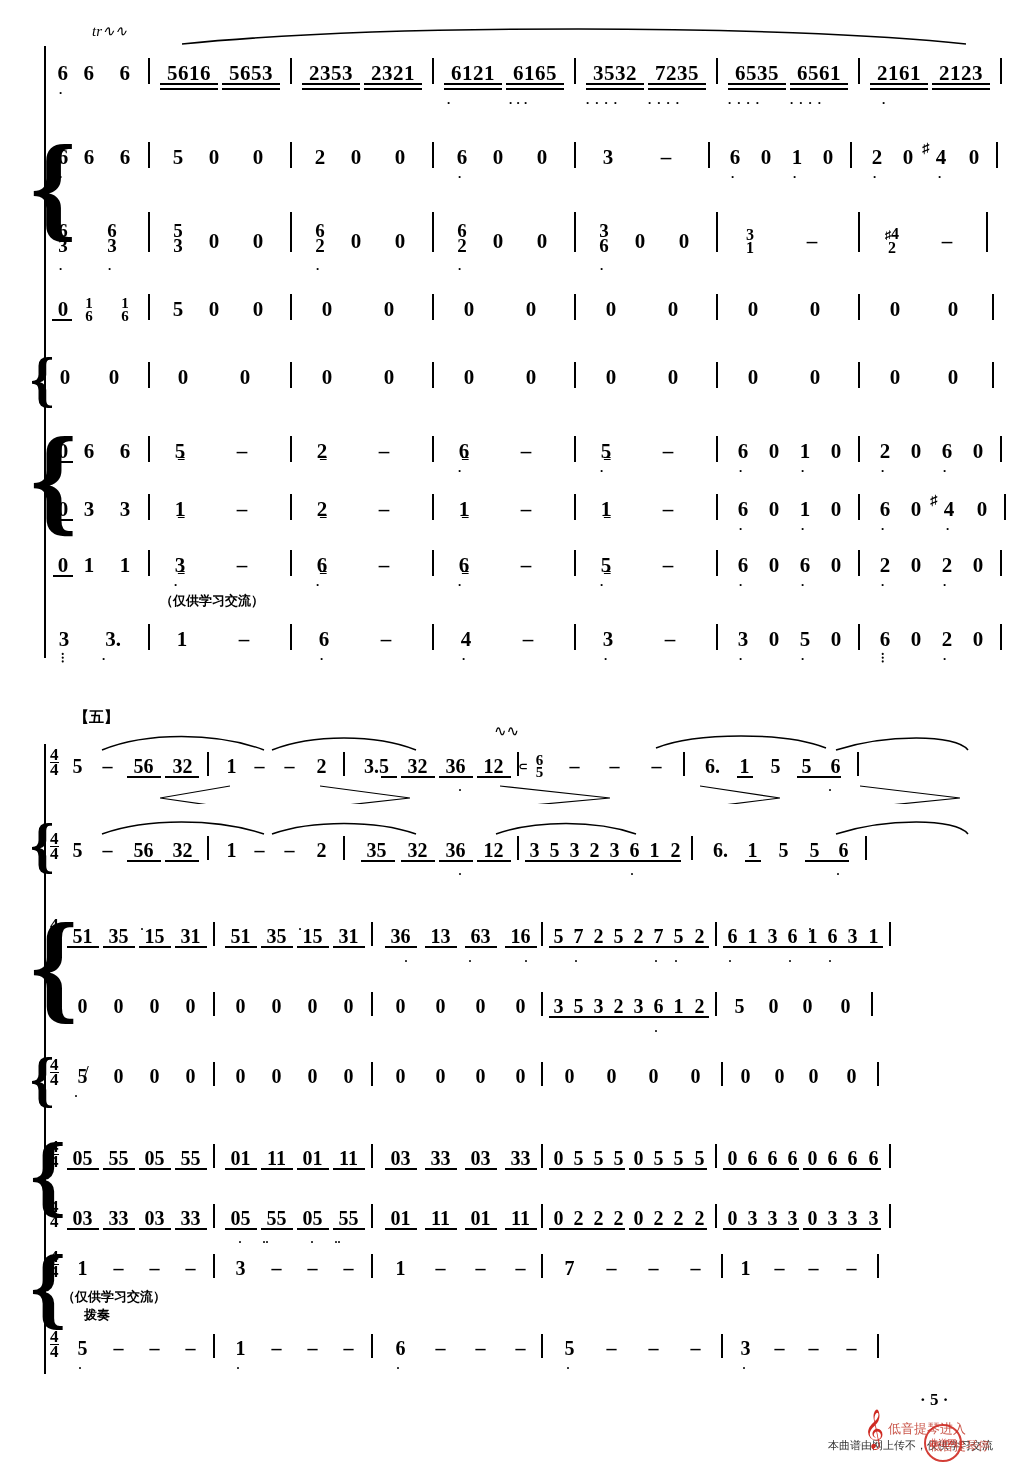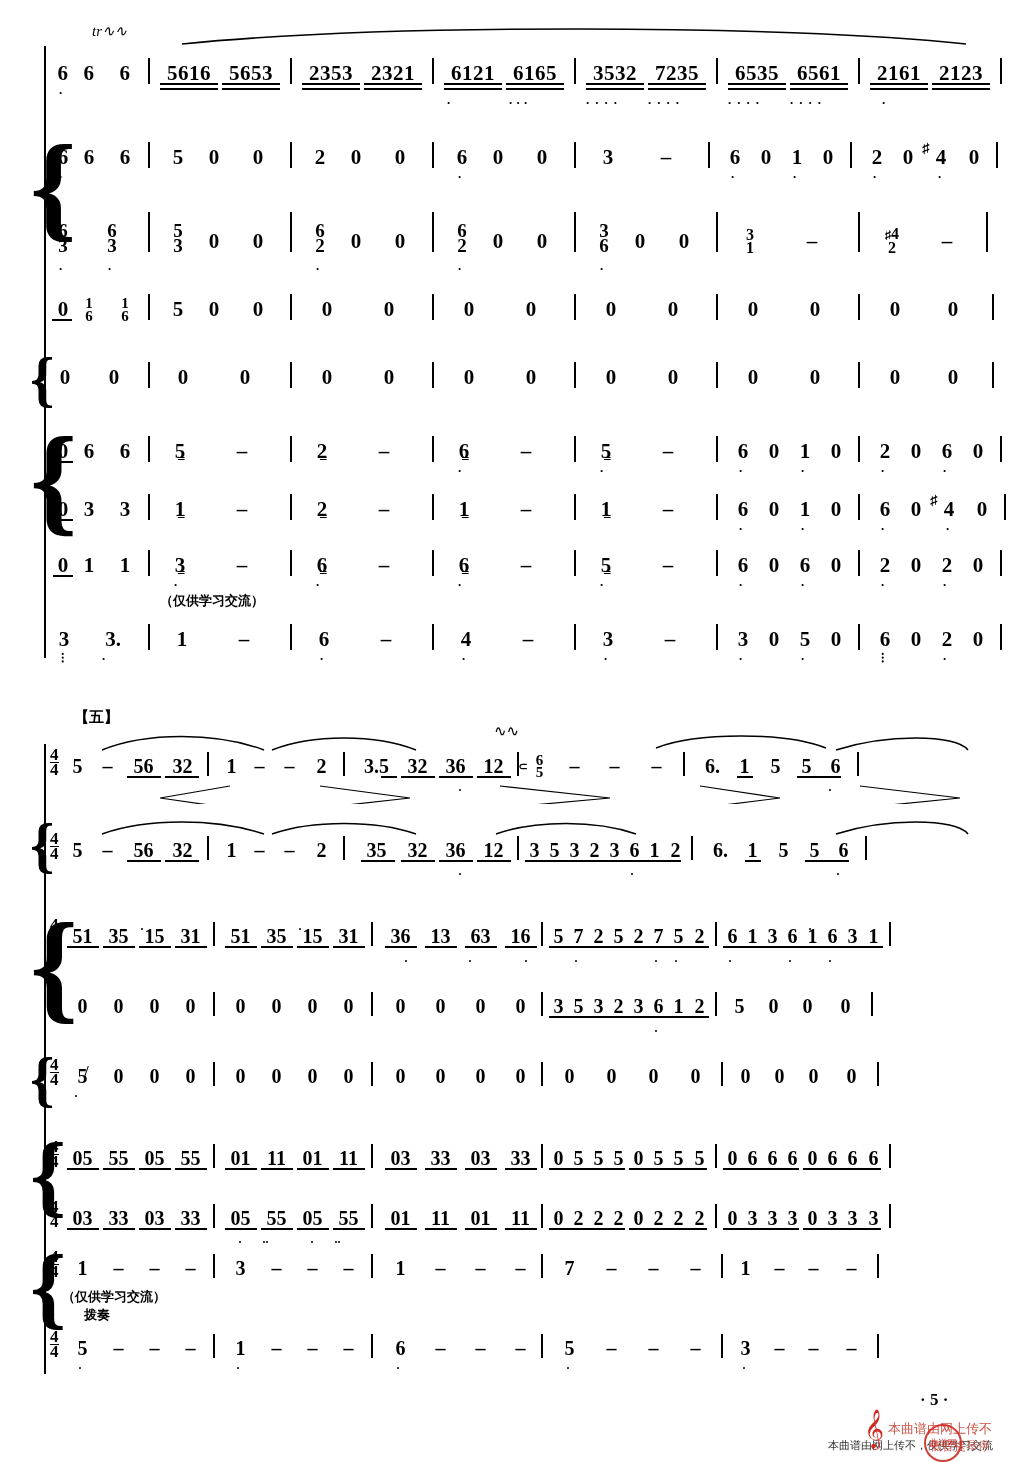--- a/index.html
+++ b/index.html
@@ -756,18 +756,18 @@
     <span style="display:inline-block;width:34px;text-align:center;">–</span>
     <span style="display:inline-block;width:34px;text-align:center;">–</span>
     <span style="display:inline-block;width:42px;text-align:center;">–</span>
     <span class="bar" style="height:24px;margin:0 0 2px 4px;"></span>
   </div>
 
   <div class="pageno" style="left:920px;top:1390px;">· <span>5</span> ·</div>
 
   <div class="footer-note" style="left:828px;top:1438px;">本曲谱由网上传不，仅供学习交流</div>
 
-  <div class="watermark" style="left:888px;top:1420px;font-size:13px;">本曲谱由网上传不</div>
+  <div class="watermark" style="left:888px;top:1420px;font-size:13px;">低音提琴进入</div>
   <div class="watermark" style="left:930px;top:1438px;font-size:12px;">低音提琴停</div>
   <div style="position:absolute;left:864px;top:1412px;font-size:34px;color:#cf2a22;line-height:1;">𝄞</div>
   <div class="stamp" style="left:924px;top:1424px;width:34px;height:34px;">曲谱网</div>
 
 </div>
 
 </body></html>

